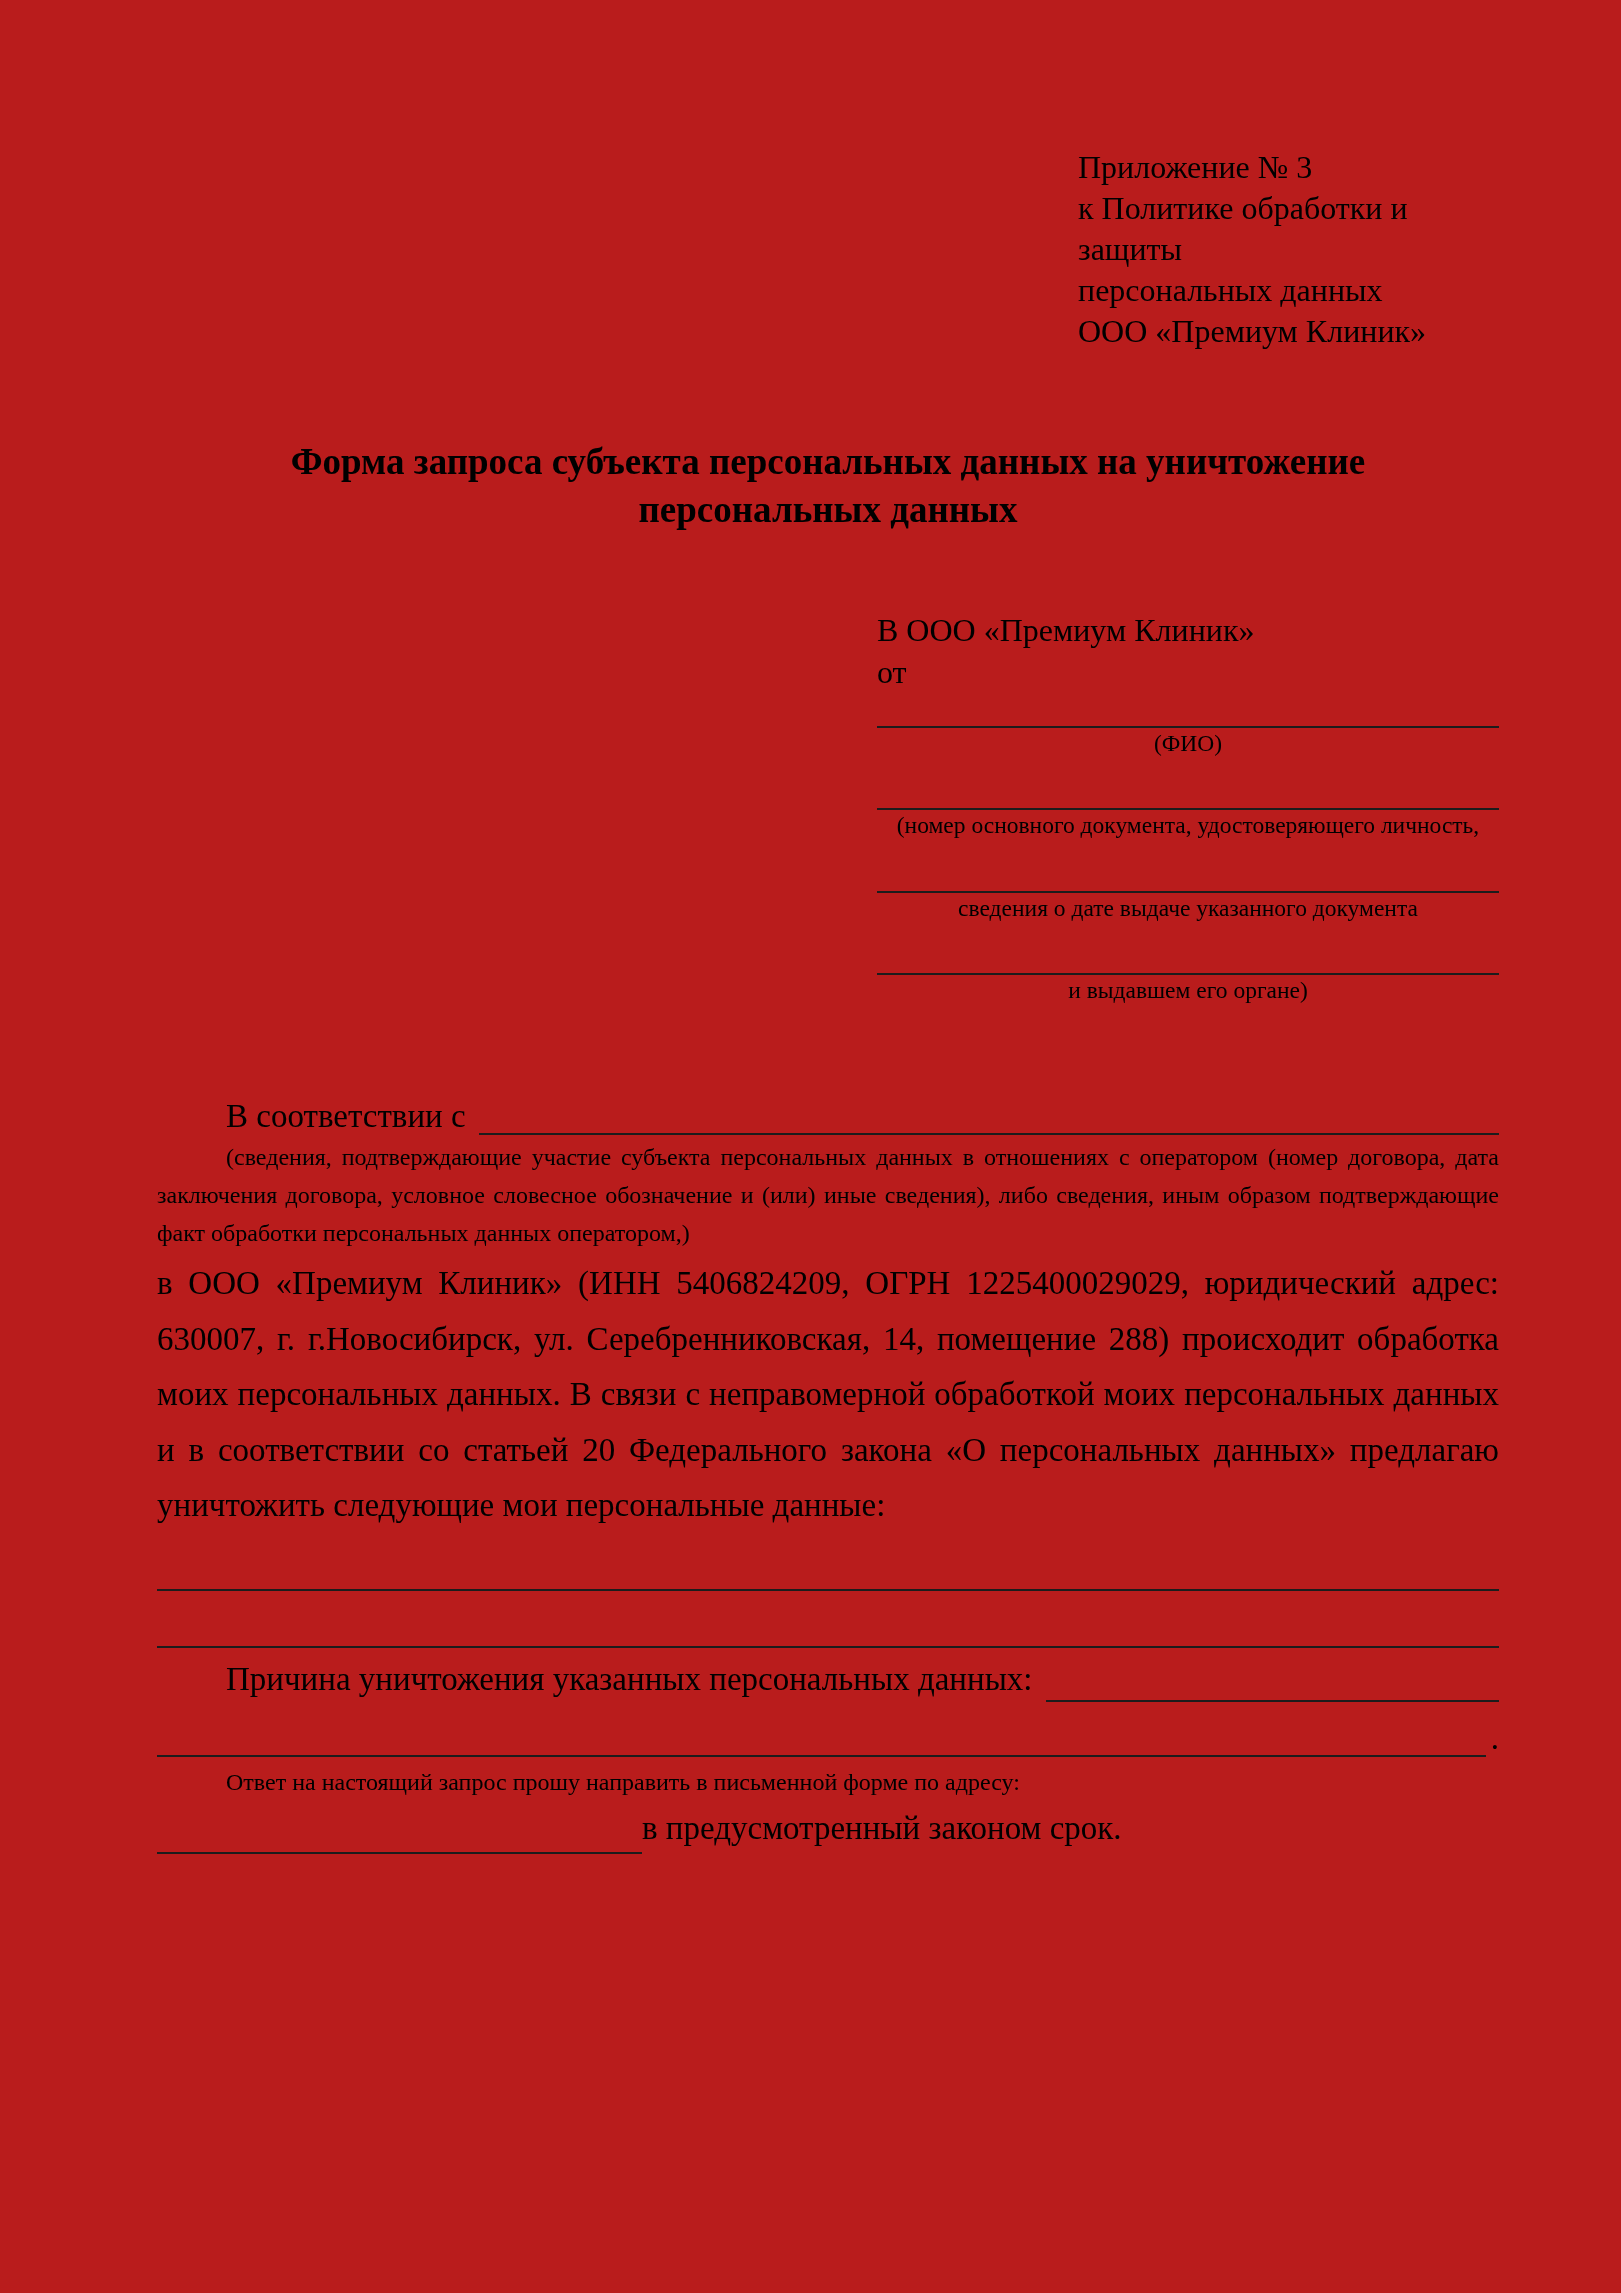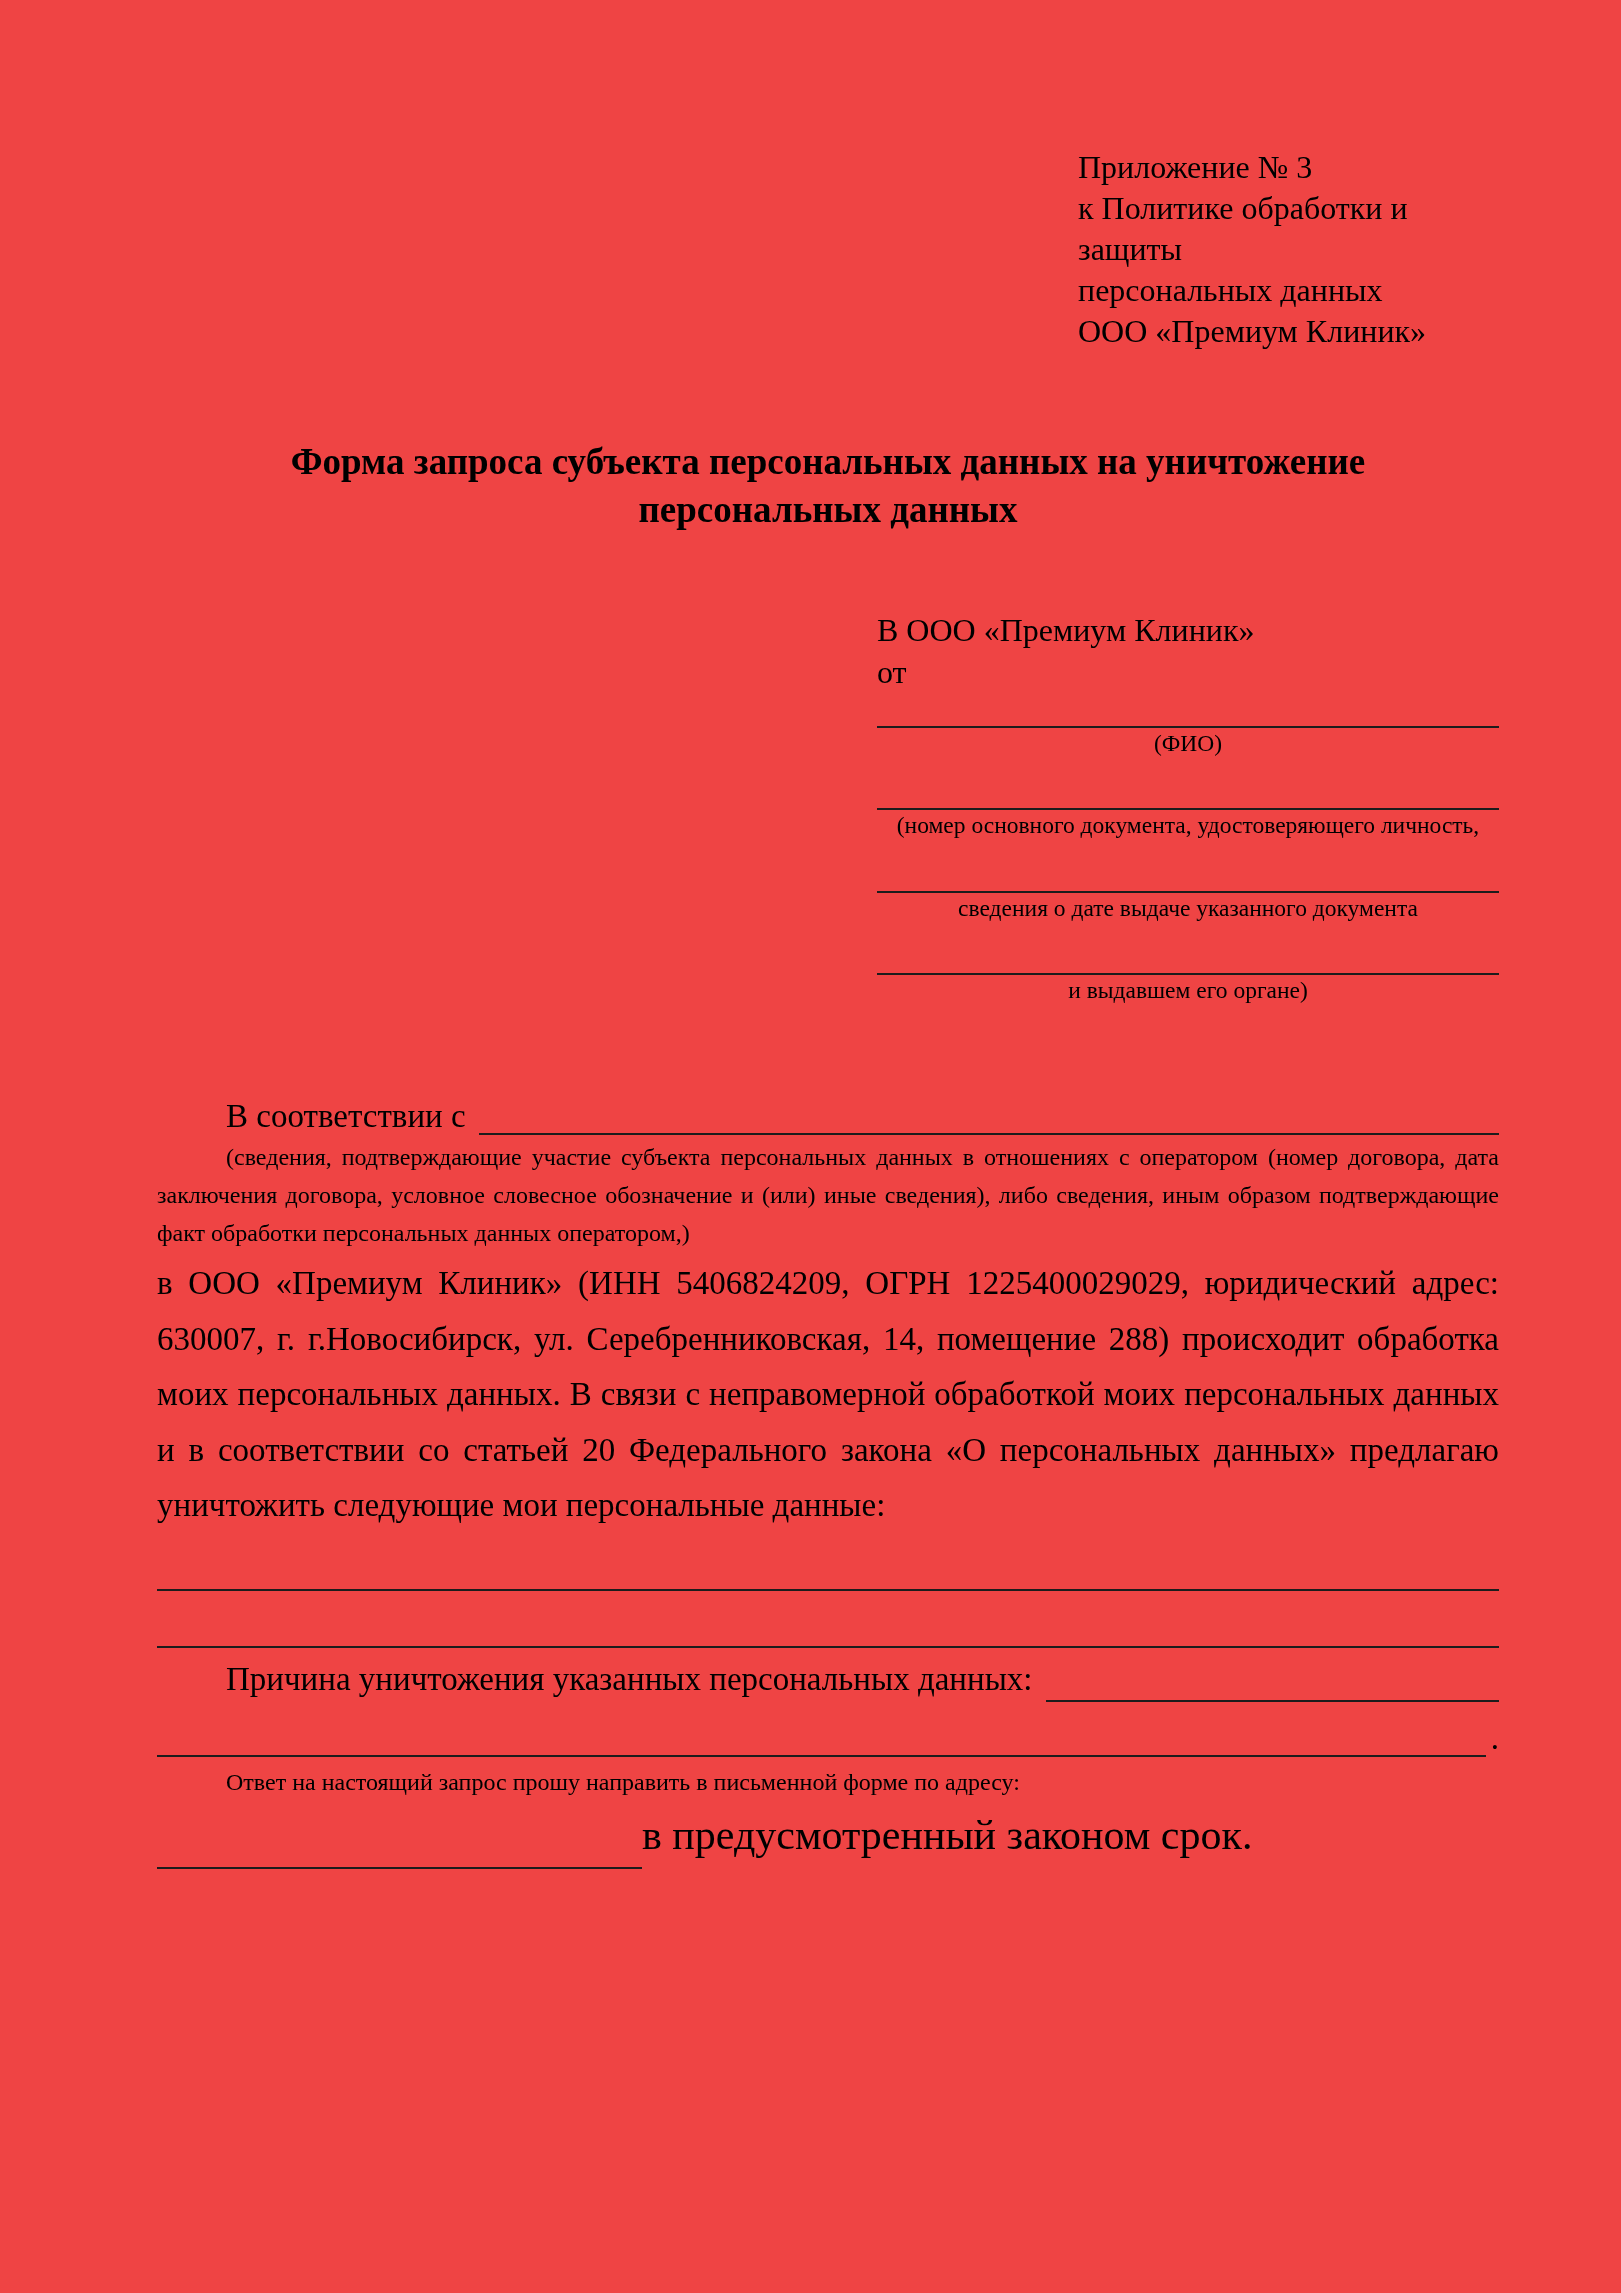--- a/index.html
+++ b/index.html
@@ -1,21 +1,21 @@
 <!DOCTYPE html>
 <html><head>
 <meta charset="utf-8">
 <style>
   html, body { margin: 0; padding: 0; background: #888; }
   .page {
     position: relative;
     width: 1621px;
     height: 2294px;
     margin: 0 auto;
-    background: #ef4444;
+    background: #b91c1c;
     color: #000000;
     font-family: "Liberation Serif", "DejaVu Serif", serif;
     box-sizing: border-box;
     padding: 147px 122px 0 157px;
     overflow: hidden;
   }
   .header-block {
     margin-left: 921px;
     font-size: 32px;
     line-height: 1.28;
@@ -85,21 +85,21 @@
   .line-with-period .period { padding-left: 4.9px; }
   .answer-par {
     font-size: 24px;
     line-height: 1.6;
     text-align: justify;
     text-indent: 69px;
     margin-top: 5.9px;
   }
   .answer-line2 {
     display: flex;
-    font-size: 42px;
+    font-size: 33px;
     align-items: flex-end;
     line-height: 1.6;
   }
   .answer-line2 .fill { width: 485px; border-bottom: 2.9px solid #1c1c1c; height: 39px; }
   .signature-row {
     display: flex;
     justify-content: space-between;
     align-items: flex-end;
     font-size: 33px;
     margin-top: 71px;

